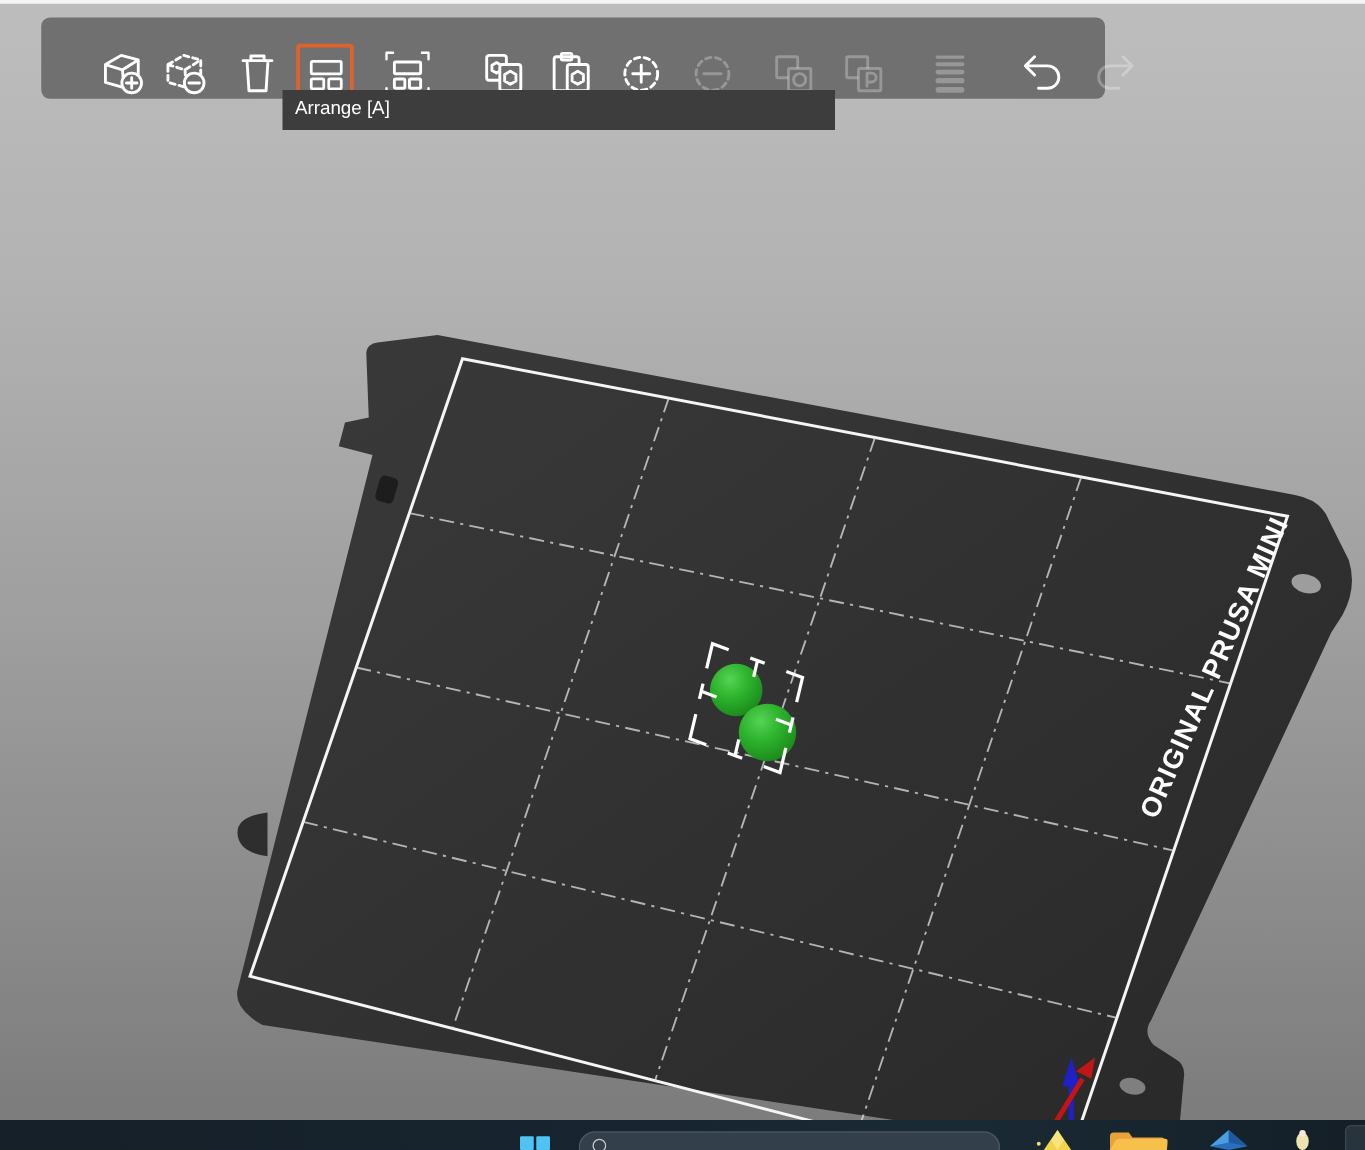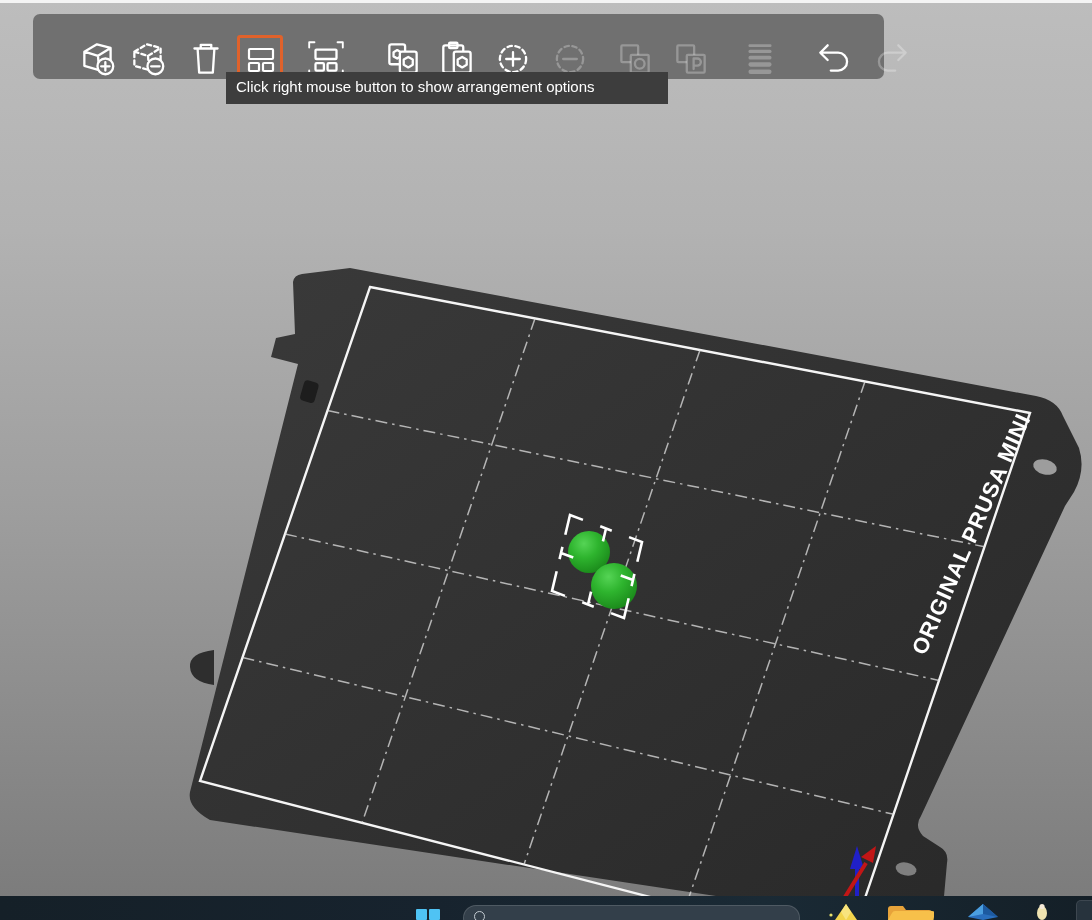--- a/index.html
+++ b/index.html
@@ -218,21 +218,21 @@
     </div>
 
     <div class="tb-btn disabled" style="left:837px">
       <svg class="tb-icon" width="42" height="42" viewBox="0 0 40 40">
         <path d="M27,7 L34,14 L27,21 M34,14 H17 a8.5,8.5 0 0 0 0,17 H24"></path>
       </svg>
     </div>
   </div>
 
   <div class="tooltip">
-    <div>Click right mouse button to show arrangement options</div>
+    <div>Arrange [A]</div>
   </div>
 
   <div class="taskbar">
     <div class="tb-item" style="left:416px;top:13px;width:40px;height:24px">
       <div class="start-sq" style="left:0;top:0"></div>
       <div class="start-sq" style="left:13px;top:0"></div>
     </div>
     <div class="search-pill">
       <div class="search-lens"></div>
     </div>

